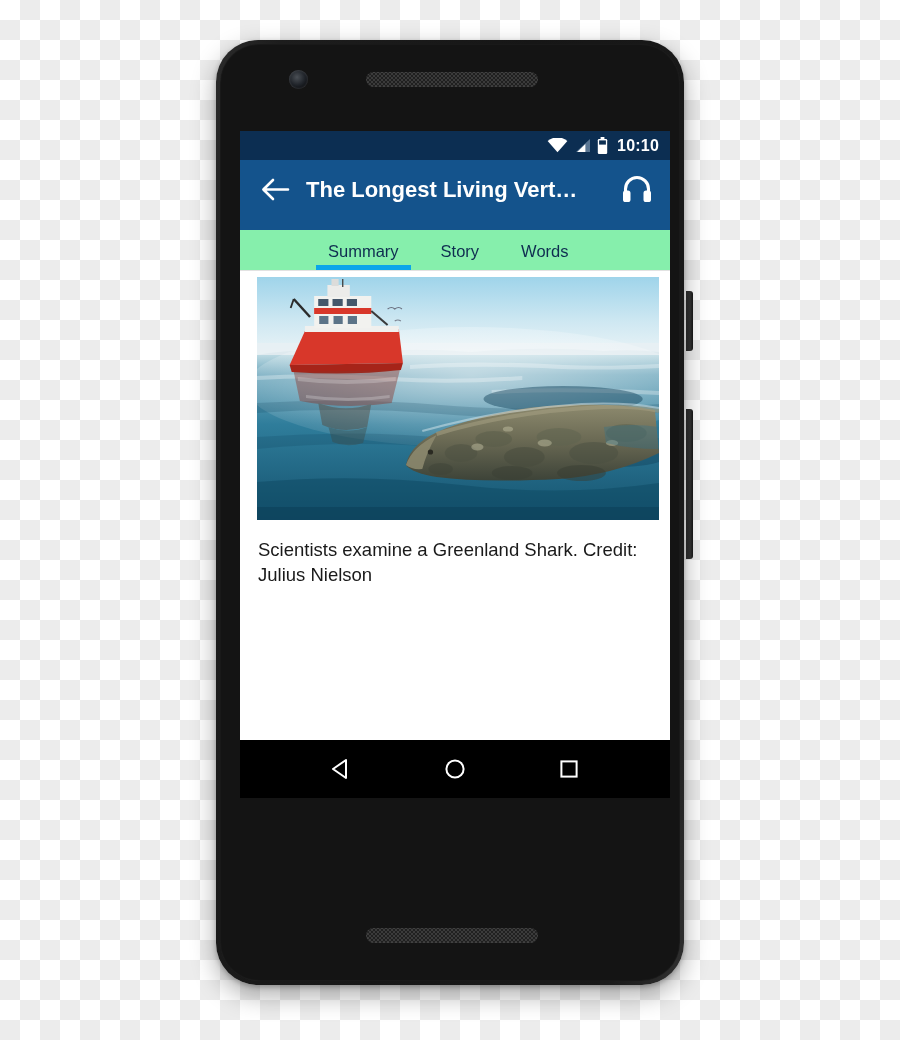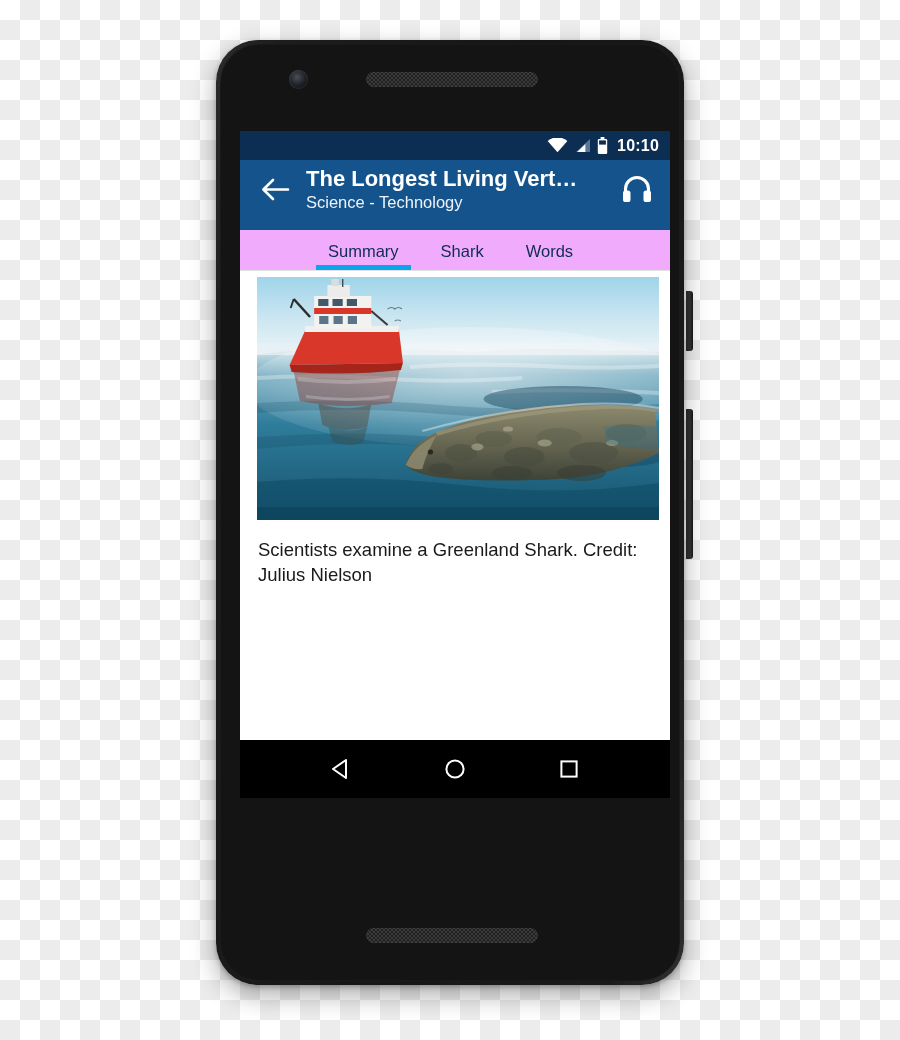--- a/index.html
+++ b/index.html
@@ -165,21 +165,21 @@
   #headphone-button {
     width: 46px; height: 46px;
     flex: 0 0 auto;
     display: flex; align-items: center; justify-content: center;
     cursor: pointer;
   }
 
   
   #tab-bar {
     height: 41px;
-    background: #f0abfc;
+    background: #86efac;
     display: flex;
     align-items: flex-end;
     padding-left: 76px;
     box-sizing: border-box;
     border-bottom: 1px solid #e2e2e2;
   }
   .tab {
     position: relative;
     padding: 0 12px 9px 12px;
     font-size: 16.5px;
@@ -267,37 +267,36 @@
       </div>
 
       <div id="app-bar">
         <div id="back-button">
           <svg width="29" height="23" viewBox="0 0 29 23">
             <path d="M27 11.5 H3.5 M12 2 L2.4 11.5 L12 21" stroke="#ffffff" stroke-width="2.6" fill="none" stroke-linecap="round" stroke-linejoin="round"></path>
           </svg>
         </div>
         <div id="appbar-titles">
           <div id="app-title">The Longest Living Vert…</div>
-          <div id="app-subtitle">Science - Technology</div>
         </div>
         <div id="headphone-button">
           <svg width="32" height="30" viewBox="0 0 32 30">
             <path d="M4.5 19 V15 A11.5 11.5 0 0 1 27.5 15 V19" stroke="#ffffff" stroke-width="3.1" fill="none" stroke-linecap="round"></path>
             <rect x="2" y="16.5" width="7.5" height="11.5" rx="2.6" fill="#ffffff"></rect>
             <rect x="22.5" y="16.5" width="7.5" height="11.5" rx="2.6" fill="#ffffff"></rect>
           </svg>
         </div>
       </div>
 
       <div id="tab-bar">
         <div class="tab active">
           <span>Summary</span>
         </div>
         <div class="tab">
-          <span>Shark</span>
+          <span>Story</span>
         </div>
         <div class="tab">
           <span>Words</span>
         </div>
       </div>
 
       <div id="content">
 
         <div id="article-image">
           <svg viewBox="0 0 394 243" preserveAspectRatio="none">

